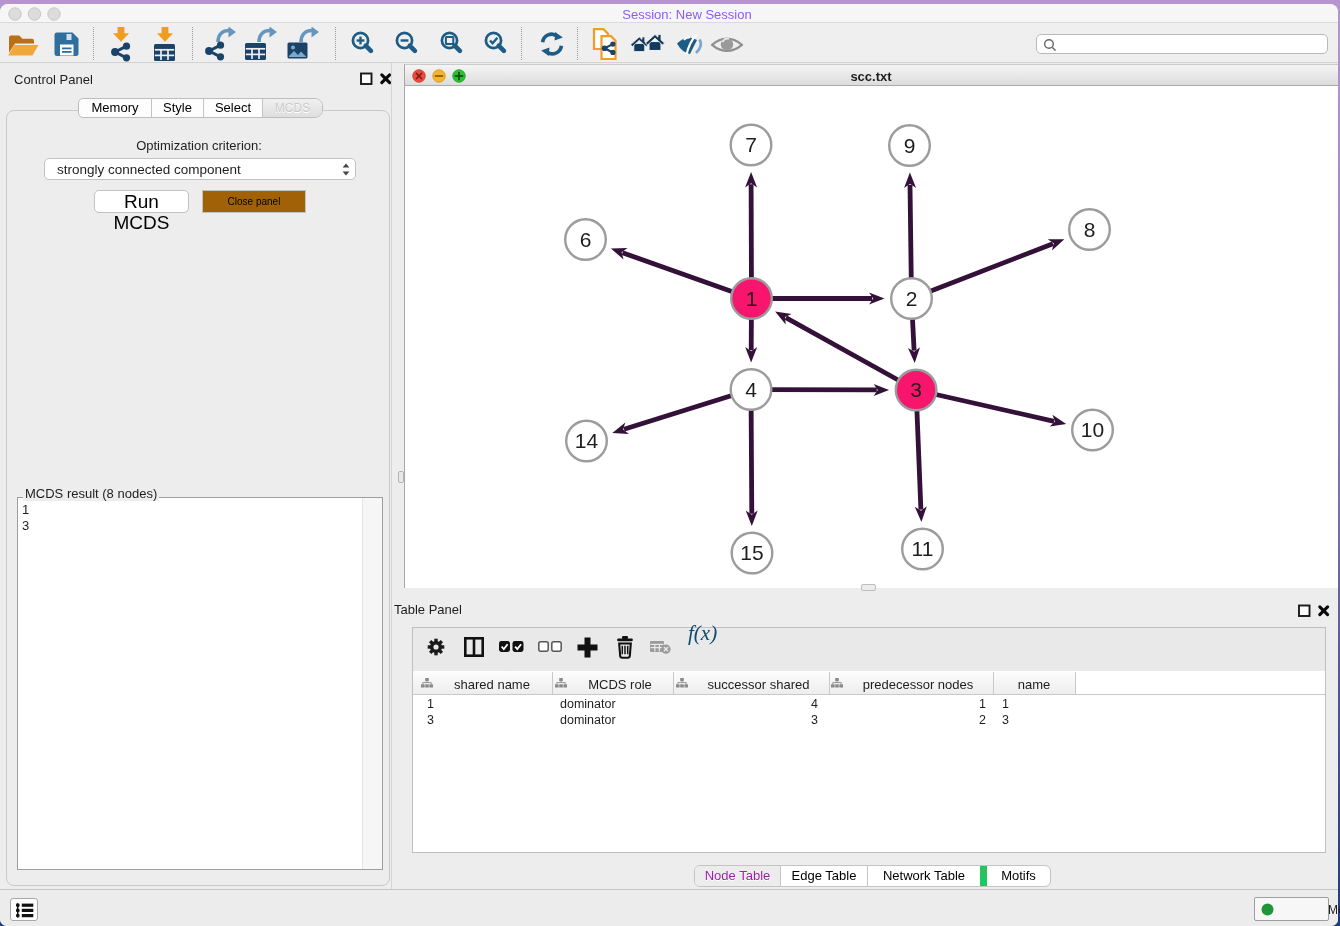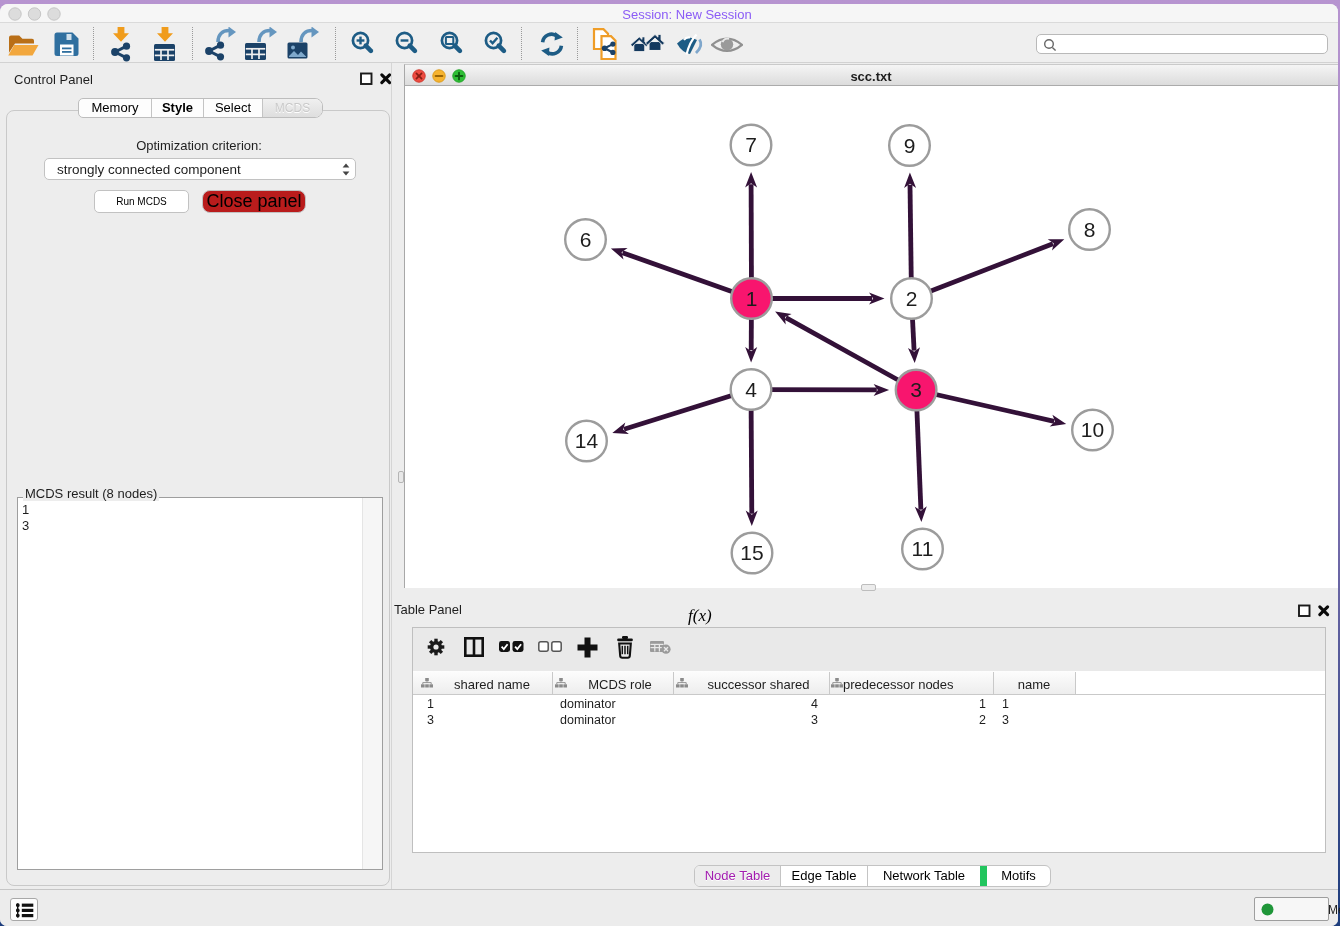--- a/index.html
+++ b/index.html
@@ -175,33 +175,33 @@
 <svg style="position:absolute;left:358.5px;top:71px" width="36" height="16" viewBox="0 0 36 16">
     <rect x="2" y="2.5" width="10.5" height="10.5" fill="#fff" stroke="#1a1a1a" stroke-width="1.9"></rect>
     <g stroke="#0a0a0a" stroke-width="3.1" stroke-linecap="round">
       <line x1="22.8" y1="3.8" x2="30.6" y2="11.6"></line>
       <line x1="30.6" y1="3.8" x2="22.8" y2="11.6"></line>
     </g>
   </svg>
 <div class="abs" style="left:6px;top:110px;width:384px;height:776px;border:1px solid #c9c9c9;border-radius:8px"></div>
 <div class="abs" style="left:78px;top:98px;width:245px;height:20px;background:#fdfdfd;border:1px solid #bdbdbd;border-radius:5px 8px 8px 5px;overflow:hidden;display:flex">
     <div style="width:73px;border-right:1px solid #c4c4c4;font-size:13px;text-align:center;line-height:18px;font-weight:400">Memory</div>
-    <div style="width:52px;border-right:1px solid #c4c4c4;font-size:13px;text-align:center;line-height:18px;font-weight:700">Style</div>
+    <div style="width:52px;border-right:1px solid #c4c4c4;font-size:13px;text-align:center;line-height:18px;font-weight:400">Style</div>
     <div style="width:59px;border-right:1px solid #c4c4c4;font-size:13px;text-align:center;line-height:18px;font-weight:400">Select</div>
     <div style="flex:1;font-size:12px;text-align:center;line-height:18px;font-weight:400;background:linear-gradient(#f0f0f0,#dedede);color:#c9c9c9;text-shadow:0 1px 0 #fff">MCDS</div>
   </div>
 <div class="txt" style="left:0;top:137.5px;width:398px;text-align:center">Optimization criterion:</div>
 <div class="abs" style="left:44px;top:157.5px;width:312px;height:22px;background:#fff;border:1px solid #c2c2c2;border-radius:5px"></div>
 <div class="txt" style="left:57px;top:162px;font-size:13.5px">strongly connected component</div>
 <svg class="abs" style="left:339px;top:161.5px" width="14" height="15" viewBox="0 0 14 15">
     <polygon points="7,1.5 10.4,5.5 3.6,5.5" fill="#444"></polygon>
     <polygon points="7,13.5 10.4,9.5 3.6,9.5" fill="#444"></polygon>
   </svg>
-<div class="abs" style="left:94px;top:190px;width:95px;height:23px;background:#fff;border:1px solid #c2c2c2;border-radius:5px;font-size:10px;text-align:center;line-height:21px">Run MCDS</div>
-<div class="abs" style="left:202px;top:190px;width:104px;height:23px;background:#b91c1c;border:1px solid #c2c2c2;border-radius:8px;font-size:18px;text-align:center;line-height:21px">Close panel</div>
+<div class="abs" style="left:94px;top:190px;width:95px;height:23px;background:#fff;border:1px solid #c2c2c2;border-radius:5px;font-size:19px;text-align:center;line-height:21px">Run MCDS</div>
+<div class="abs" style="left:202px;top:190px;width:104px;height:23px;background:#a16207;border:1px solid #c2c2c2;border-radius:0;font-size:10px;text-align:center;line-height:21px">Close panel</div>
 <div class="abs" style="left:17px;top:497px;width:366px;height:373px;background:#fff;border:1px solid #9e9e9e"></div>
 <div class="abs" style="left:362px;top:498px;width:20px;height:371px;background:#f6f6f6;border-left:1px solid #e5e5e5"></div>
 <div class="txt" style="left:23px;top:486px;background:#ededed;padding:0 2px">MCDS result (8 nodes)</div>
 <div class="txt" style="left:22px;top:502px;line-height:16px">1<br>3</div>
 <div class="abs" style="left:390.5px;top:63px;width:1px;height:826px;background:#d5d5d5"></div>
 <div class="abs" style="left:398px;top:471px;width:6px;height:12px;background:#e8e8e8;border:1px solid #b5b5b5;border-radius:2px"></div>
 <div class="abs" style="left:404px;top:63.5px;width:934px;height:22px;background:linear-gradient(#f5f5f5,#dcdcdc);border-top:1px solid #cacaca;border-bottom:1px solid #ababab;border-left:1.5px solid #a8a8a8"></div>
 <div class="txt" style="left:404px;top:69px;width:934px;text-align:center;font-weight:bold">scc.txt</div>
 <svg style="position:absolute;left:411px;top:68px" width="62" height="17" viewBox="0 0 62 17">
     <circle cx="8" cy="8" r="6.2" fill="#ee4b40" stroke="#ce3a31" stroke-width="1"></circle>
@@ -339,21 +339,21 @@
       <line x1="0.5" y1="6.6" x2="13.5" y2="6.6"></line>
       <line x1="4.8" y1="3" x2="4.8" y2="10.5"></line>
       <line x1="9.4" y1="3" x2="9.4" y2="10.5"></line>
     </g>
     <circle cx="16" cy="8.2" r="4.6" fill="#9b9b9b"></circle>
     <g stroke="#e9e9e9" stroke-width="1.4" stroke-linecap="round">
       <line x1="14.4" y1="6.6" x2="17.6" y2="9.8"></line>
       <line x1="17.6" y1="6.6" x2="14.4" y2="9.8"></line>
     </g>
   </svg>
-<div class="txt" style="left:688px;top:606px;font-family:'Liberation Serif',serif;font-style:italic;font-size:17px;color:#000000">f(x)</div>
+<div class="txt" style="left:688px;top:621px;font-family:'Liberation Serif',serif;font-style:italic;font-size:21px;color:#0c4a6e">f(x)</div>
 <div class="abs" style="left:413px;top:671px;width:912px;height:24px;background:#fff;border-bottom:1px solid #c9c9c9"></div>
 <div class="abs" style="left:413px;top:671px;width:662px;height:23px;background:linear-gradient(#fdfdfd,#ededed)"></div>
 <div class="abs" style="left:551.5px;top:672px;width:1px;height:22px;background:#c9c9c9"></div>
 <div class="abs" style="left:672.7px;top:672px;width:1px;height:22px;background:#c9c9c9"></div>
 <div class="abs" style="left:829px;top:672px;width:1px;height:22px;background:#c9c9c9"></div>
 <div class="abs" style="left:993px;top:672px;width:1px;height:22px;background:#c9c9c9"></div>
 <div class="abs" style="left:1075px;top:672px;width:1px;height:22px;background:#c9c9c9"></div>
 <svg style="position:absolute;left:421px;top:678px" width="12" height="10" viewBox="0 0 12 10">
     <g fill="#8a8a8a">
       <rect x="4.2" y="0" width="3.6" height="3.2"></rect>
@@ -386,21 +386,21 @@
       <rect x="4.2" y="0" width="3.6" height="3.2"></rect>
       <rect x="0" y="6.3" width="3.6" height="3.2"></rect>
       <rect x="4.2" y="6.3" width="3.6" height="3.2"></rect>
       <rect x="8.4" y="6.3" width="3.6" height="3.2"></rect>
       <path d="M1.8,6.3 V4.6 H10.2 V6.3 M6,4.6 V3.2" stroke="#8a8a8a" stroke-width="0.9" fill="none"></path>
     </g>
   </svg>
 <div class="txt" style="left:433px;top:676.5px;width:118px;text-align:center">shared name</div>
 <div class="txt" style="left:567px;top:676.5px;width:106px;text-align:center">MCDS role</div>
 <div class="txt" style="left:688px;top:676.5px;width:141px;text-align:center">successor shared</div>
-<div class="txt" style="left:843px;top:676.5px;width:150px;">predecessor nodes</div>
+<div class="txt" style="left:843px;top:676.5px;width:150px;text-align:center">predecessor nodes</div>
 <div class="txt" style="left:993px;top:676.5px;width:82px;text-align:center">name</div>
 <div class="txt" style="left:427px;top:697px;font-size:12.5px">1</div>
 <div class="txt" style="left:560px;top:697px;font-size:12.5px">dominator</div>
 <div class="txt" style="left:674px;top:697px;width:144px;text-align:right;font-size:12.5px">4</div>
 <div class="txt" style="left:830px;top:697px;width:156px;text-align:right;font-size:12.5px">1</div>
 <div class="txt" style="left:1002px;top:697px;font-size:12.5px">1</div>
 <div class="txt" style="left:427px;top:713px;font-size:12.5px">3</div>
 <div class="txt" style="left:560px;top:713px;font-size:12.5px">dominator</div>
 <div class="txt" style="left:674px;top:713px;width:144px;text-align:right;font-size:12.5px">3</div>
 <div class="txt" style="left:830px;top:713px;width:156px;text-align:right;font-size:12.5px">2</div>

